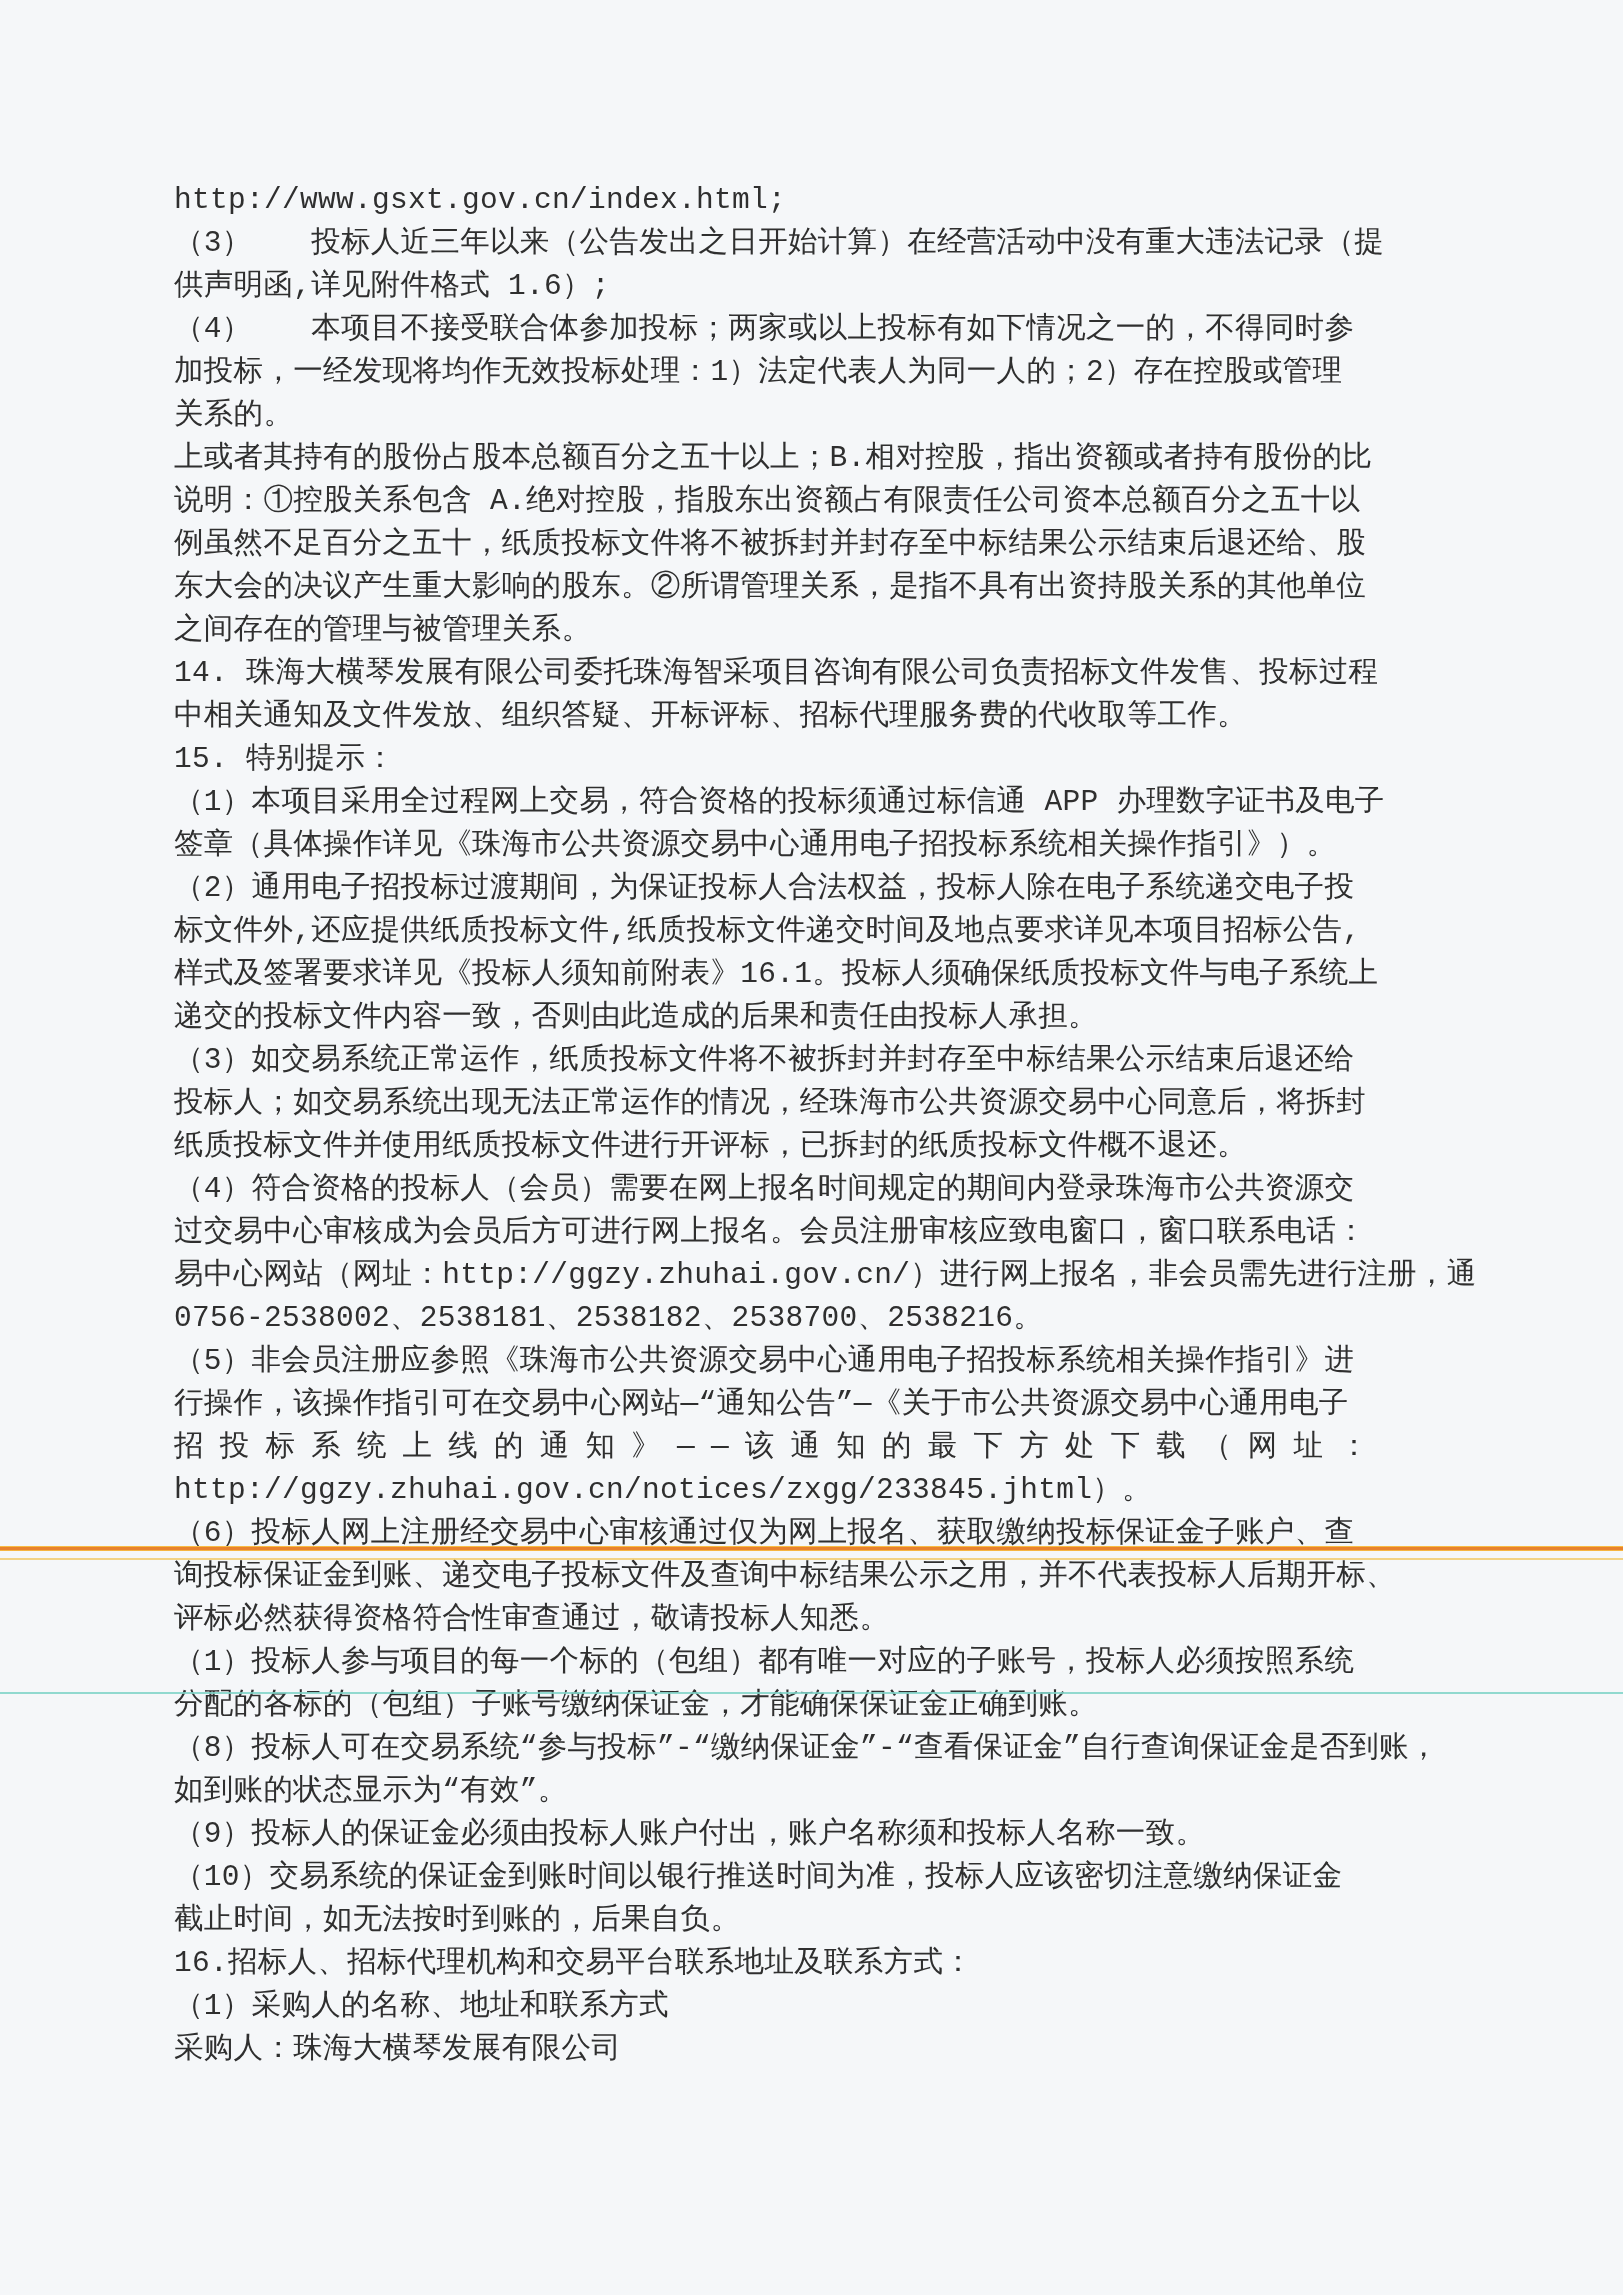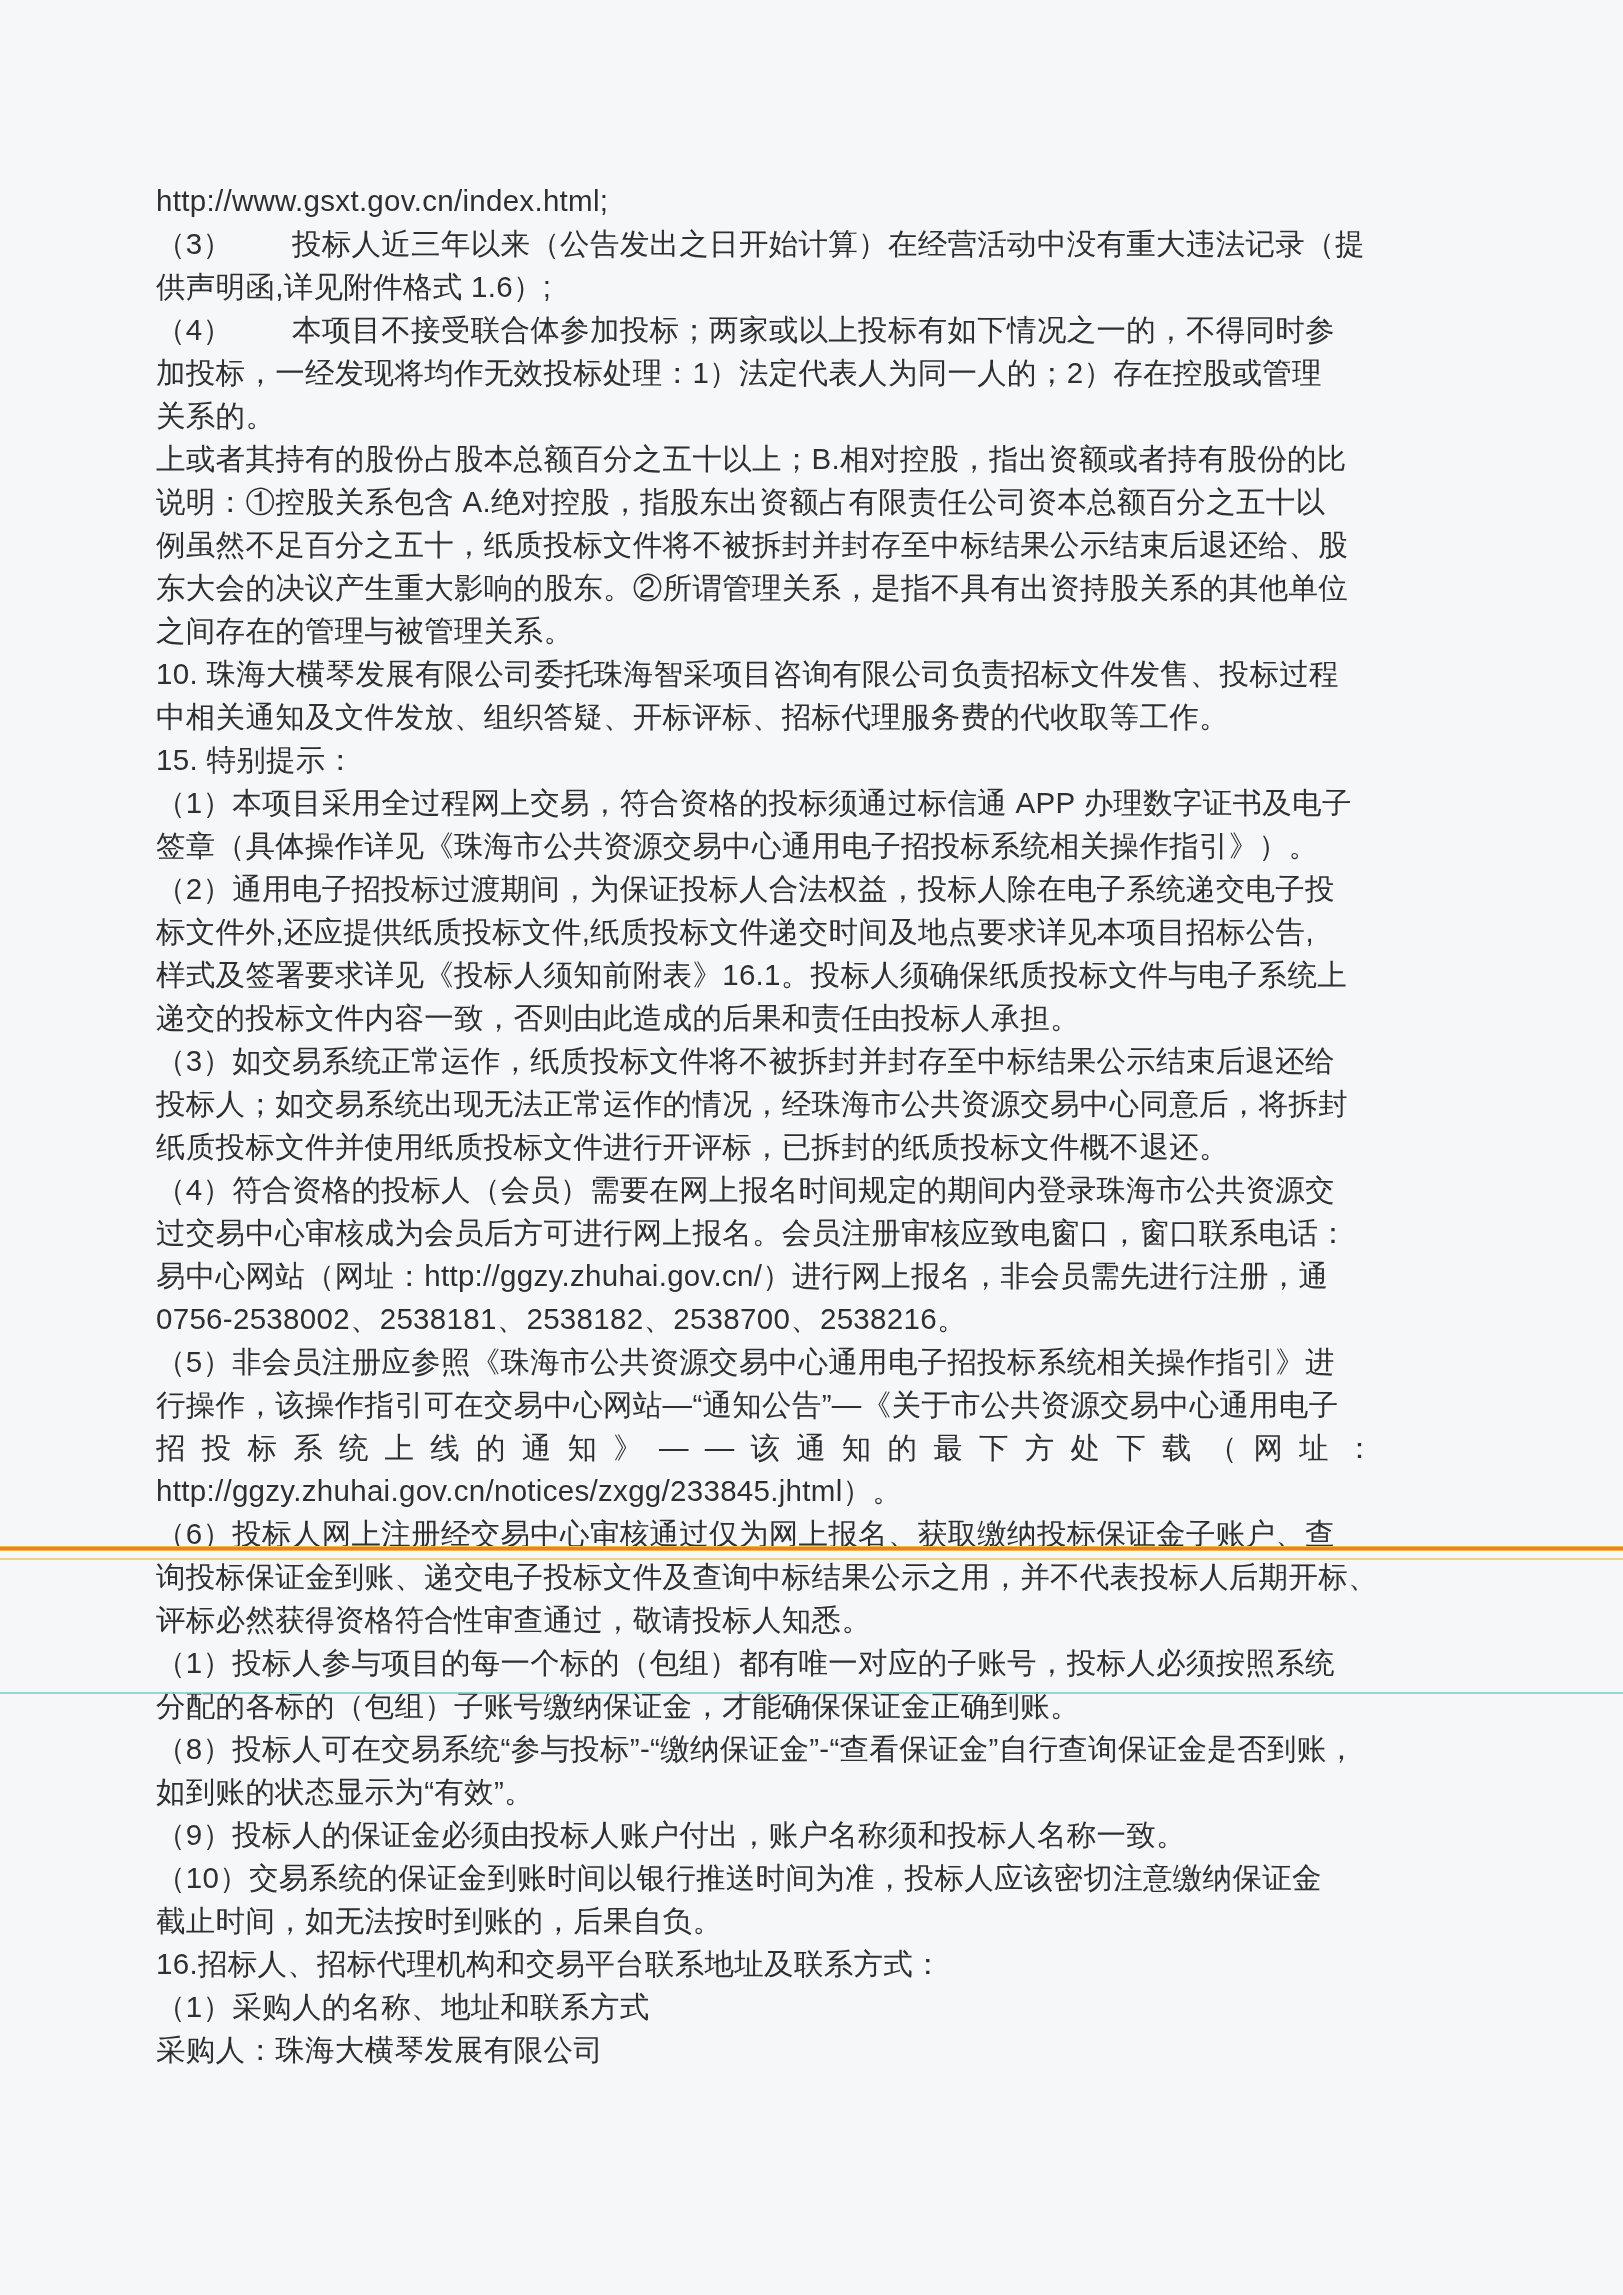--- a/index.html
+++ b/index.html
@@ -13,23 +13,24 @@
     overflow: hidden;
     font-family: "Liberation Sans", sans-serif;
     background: #f5f7f9;
   }
   .page {
     position: absolute;
     inset: 0;
   }
   .text-block {
     position: absolute;
-    left: 156px;
+    left: 174px;
     top: 179px;
     width: 1267px;
+    font-family: Liberation Mono, monospace;
   }
   .line {
     font-size: 29.5px;
     line-height: 43px;
     height: 43px;
     letter-spacing: 0.3px;
     color: #2f2f2f;
     white-space: pre;
   }
   .line.spaced {
@@ -54,21 +55,21 @@
       <div class="line">（3）　　投标人近三年以来（公告发出之日开始计算）在经营活动中没有重大违法记录（提</div>
       <div class="line">供声明函,详见附件格式 1.6）;</div>
       <div class="line">（4）　　本项目不接受联合体参加投标；两家或以上投标有如下情况之一的，不得同时参</div>
       <div class="line">加投标，一经发现将均作无效投标处理：1）法定代表人为同一人的；2）存在控股或管理</div>
       <div class="line">关系的。</div>
       <div class="line">上或者其持有的股份占股本总额百分之五十以上；B.相对控股，指出资额或者持有股份的比</div>
       <div class="line">说明：①控股关系包含 A.绝对控股，指股东出资额占有限责任公司资本总额百分之五十以</div>
       <div class="line">例虽然不足百分之五十，纸质投标文件将不被拆封并封存至中标结果公示结束后退还给、股</div>
       <div class="line">东大会的决议产生重大影响的股东。②所谓管理关系，是指不具有出资持股关系的其他单位</div>
       <div class="line">之间存在的管理与被管理关系。</div>
-      <div class="line">10. 珠海大横琴发展有限公司委托珠海智采项目咨询有限公司负责招标文件发售、投标过程</div>
+      <div class="line">14. 珠海大横琴发展有限公司委托珠海智采项目咨询有限公司负责招标文件发售、投标过程</div>
       <div class="line">中相关通知及文件发放、组织答疑、开标评标、招标代理服务费的代收取等工作。</div>
       <div class="line">15. 特别提示：</div>
       <div class="line">（1）本项目采用全过程网上交易，符合资格的投标须通过标信通 APP 办理数字证书及电子</div>
       <div class="line">签章（具体操作详见《珠海市公共资源交易中心通用电子招投标系统相关操作指引》）。</div>
       <div class="line">（2）通用电子招投标过渡期间，为保证投标人合法权益，投标人除在电子系统递交电子投</div>
       <div class="line">标文件外,还应提供纸质投标文件,纸质投标文件递交时间及地点要求详见本项目招标公告,</div>
       <div class="line">样式及签署要求详见《投标人须知前附表》16.1。投标人须确保纸质投标文件与电子系统上</div>
       <div class="line">递交的投标文件内容一致，否则由此造成的后果和责任由投标人承担。</div>
       <div class="line">（3）如交易系统正常运作，纸质投标文件将不被拆封并封存至中标结果公示结束后退还给</div>
       <div class="line">投标人；如交易系统出现无法正常运作的情况，经珠海市公共资源交易中心同意后，将拆封</div>

